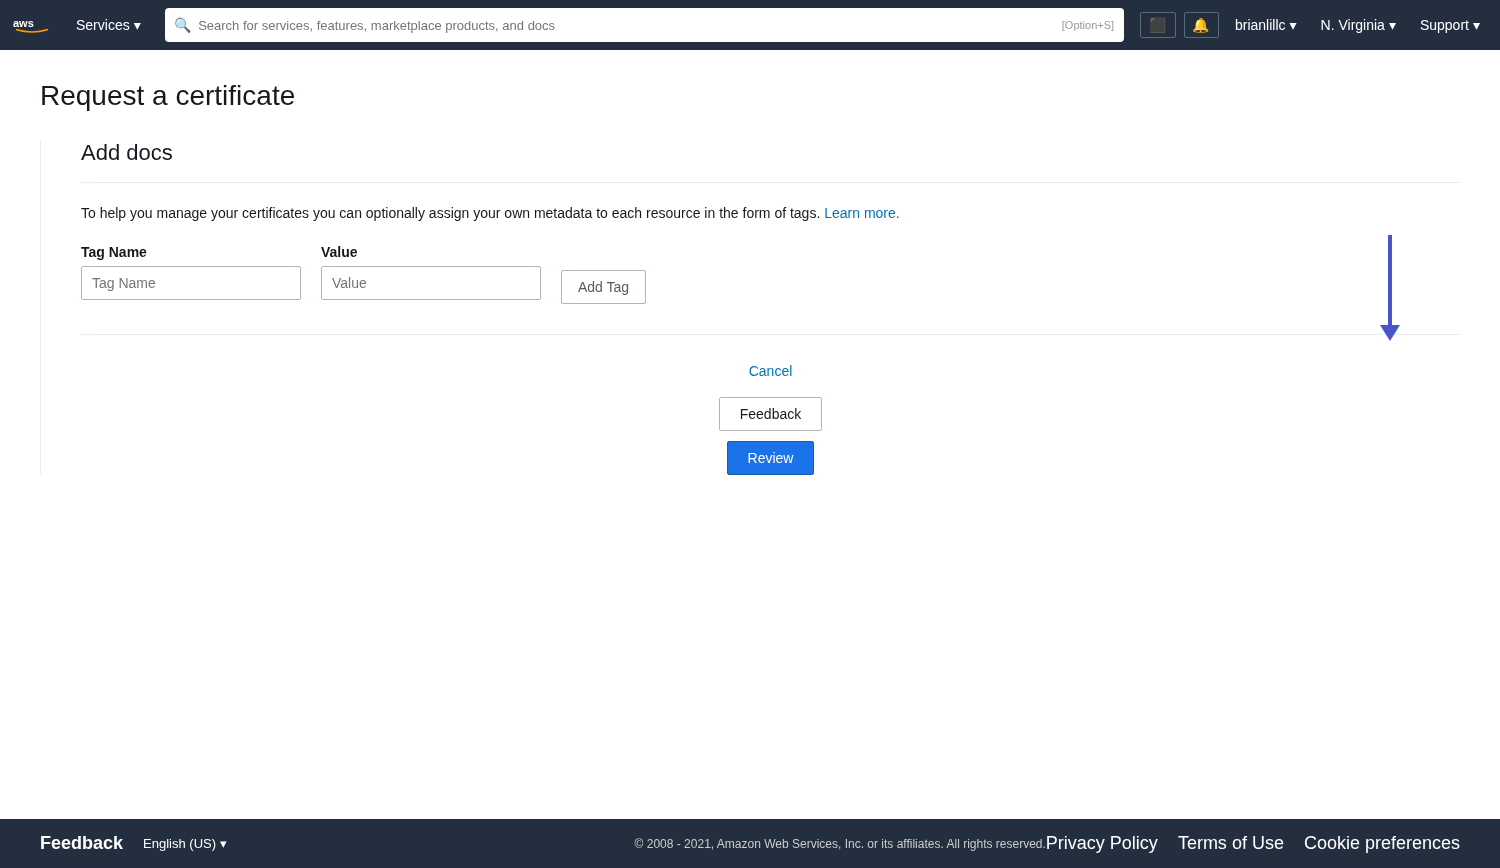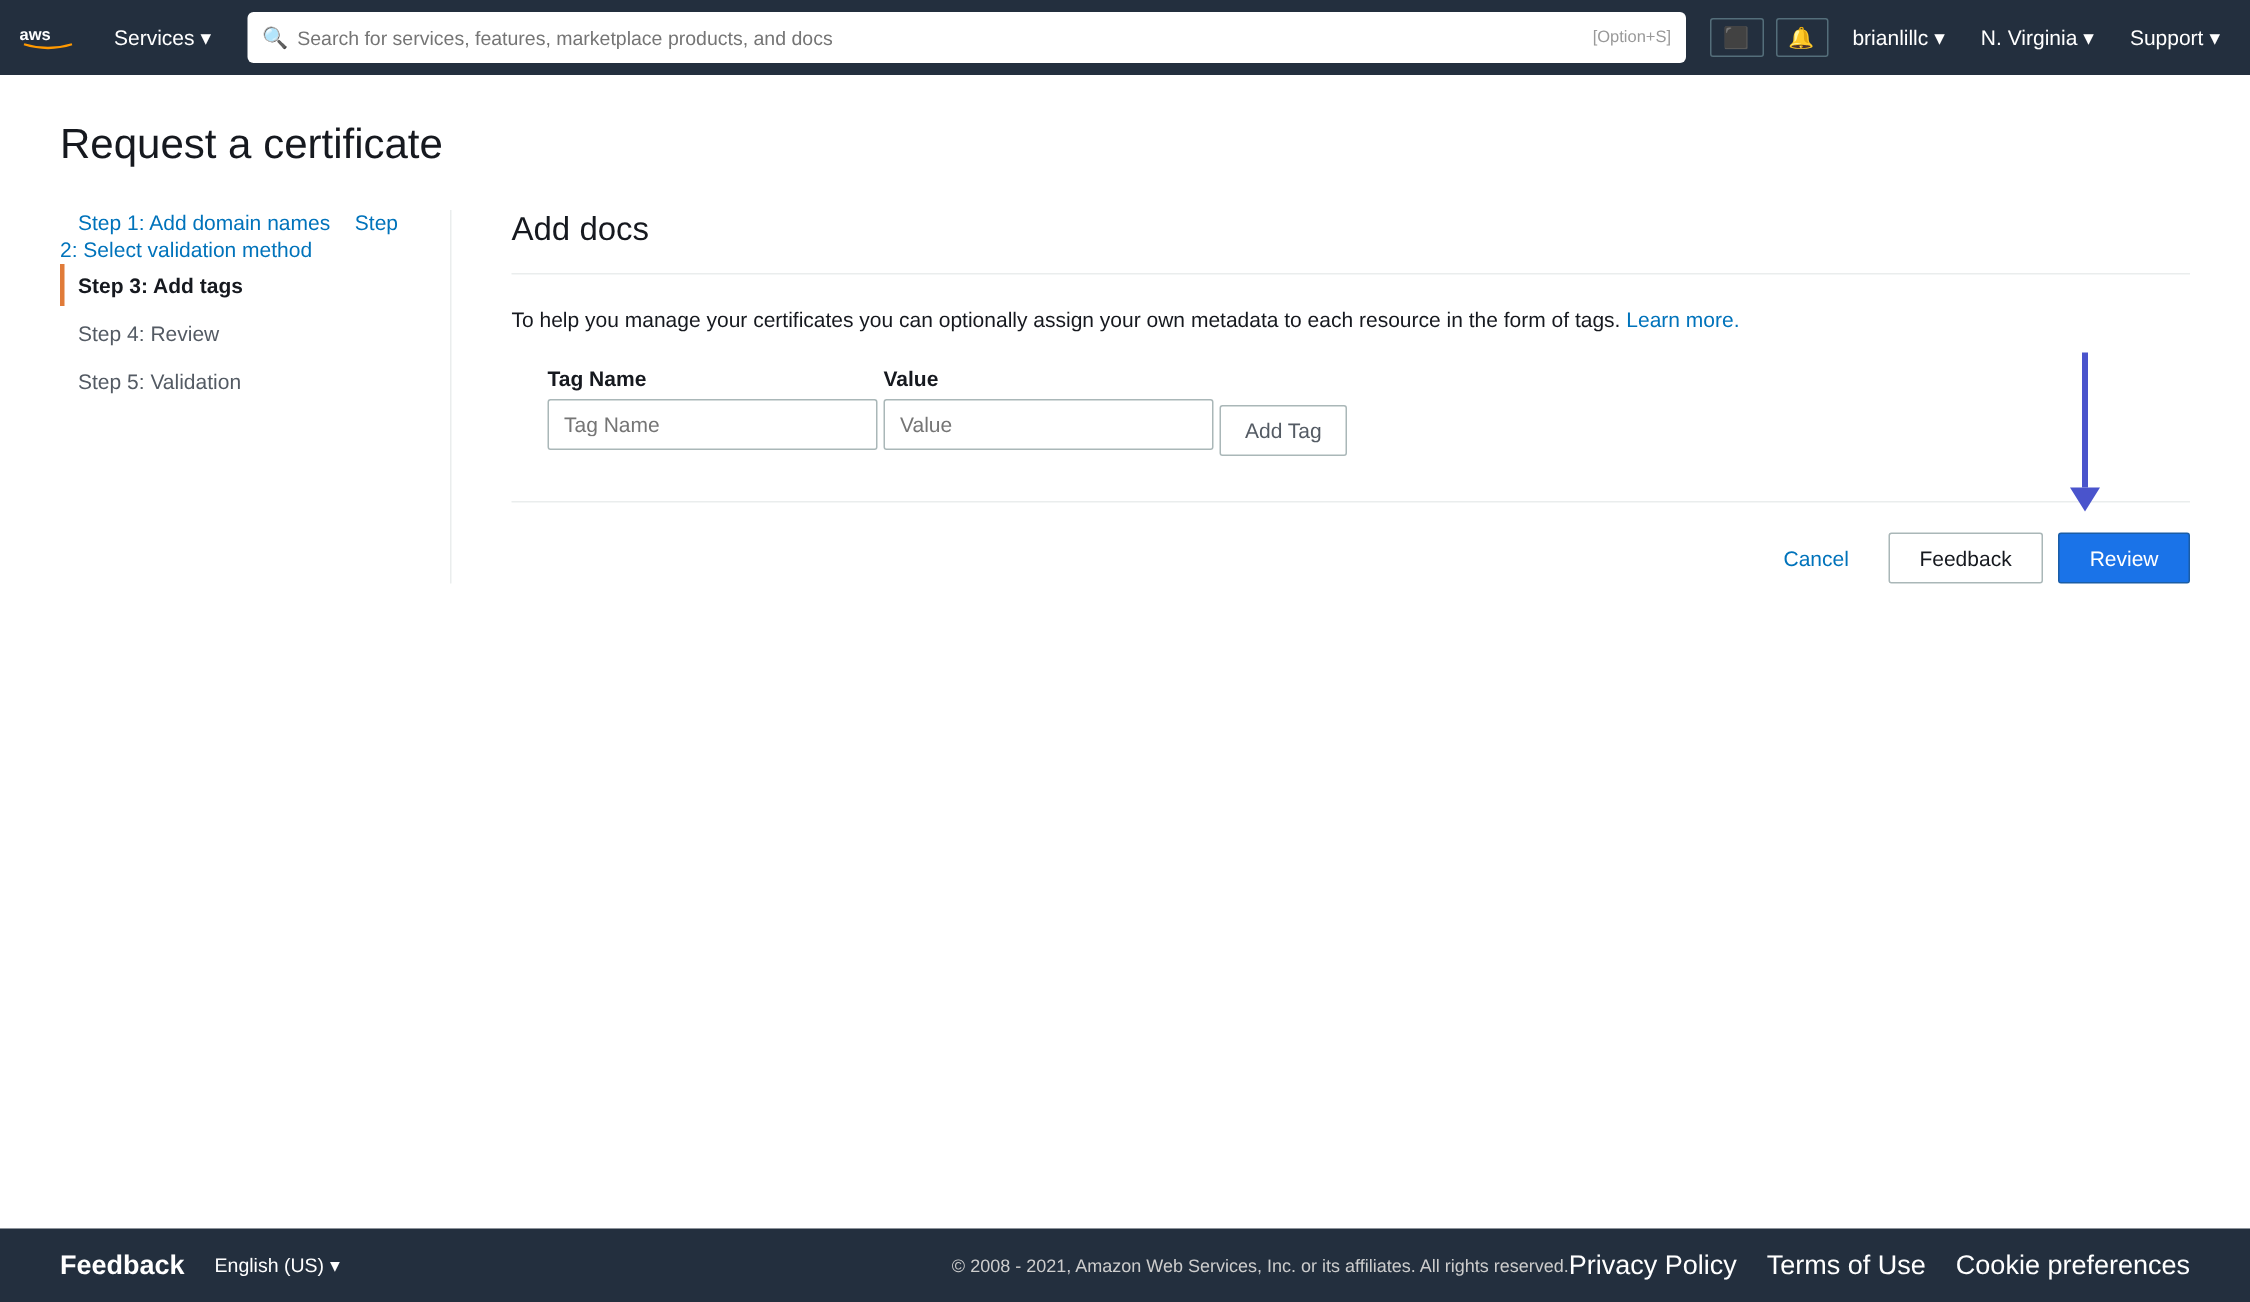--- a/index.html
+++ b/index.html
@@ -133,24 +133,23 @@
       line-height: 1.5;
     }
     .description-text a {
       color: #0073bb;
       text-decoration: none;
     }
 
     
     .tag-form {
       display: flex;
-      gap: 4px;
+      gap: 20px;
       margin-bottom: 20px;
       align-items: flex-start;
-      margin-left: 24px;
     }
     .tag-field {
       display: flex;
       flex-direction: column;
       gap: 6px;
     }
     .field-label {
       font-size: 14px;
       font-weight: 700;
       color: #16191f;
@@ -182,20 +181,21 @@
       border: none;
       border-top: 1px solid #eaeded;
       margin: 30px 0 20px 0;
     }
     .action-buttons {
       display: flex;
       justify-content: flex-end;
       gap: 10px;
       align-items: center;
       position: relative;
+      flex-direction: column;
     }
     .btn-cancel {
       background: none;
       border: none;
       color: #0073bb;
       font-size: 14px;
       cursor: pointer;
       padding: 8px 16px;
       text-decoration: none;
     }
@@ -309,27 +309,20 @@
     <span>Support</span>
     <span>▾</span>
   </button>
 </nav>
 
 <div class="main-wrapper">
   <h1 class="page-title">Request a certificate</h1>
 
   <div class="content-layout">
 
-    <aside class="sidebar">
-      <a class="sidebar-item link-step">Step 1: Add domain names</a>
-      <a class="sidebar-item link-step">Step 2: Select validation method</a>
-      <div class="sidebar-item active-step">Step 3: Add tags</div>
-      <div class="sidebar-item">Step 4: Review</div>
-      <div class="sidebar-item">Step 5: Validation</div>
-    </aside>
 
     <main class="form-area">
       <h2 class="section-title">Add docs</h2>
       <hr class="divider">
 
       <p class="description-text">
         <span>To help you manage your certificates you can optionally assign your own metadata to each resource in the form of tags.</span>
         <a href="#">Learn more.</a>
       </p>
 

